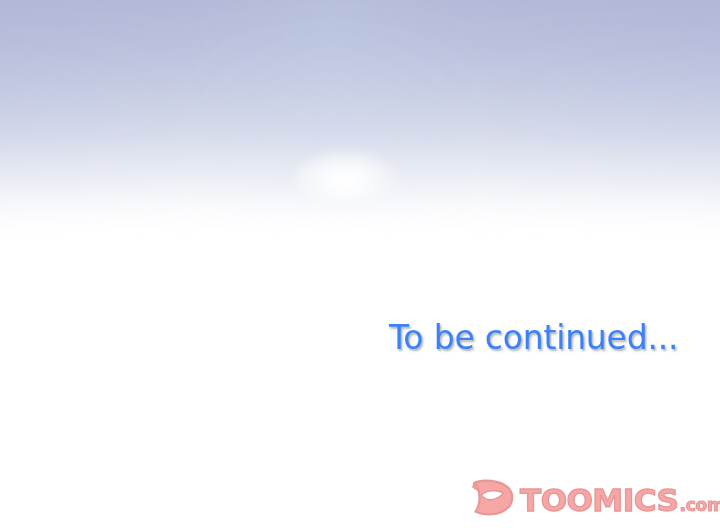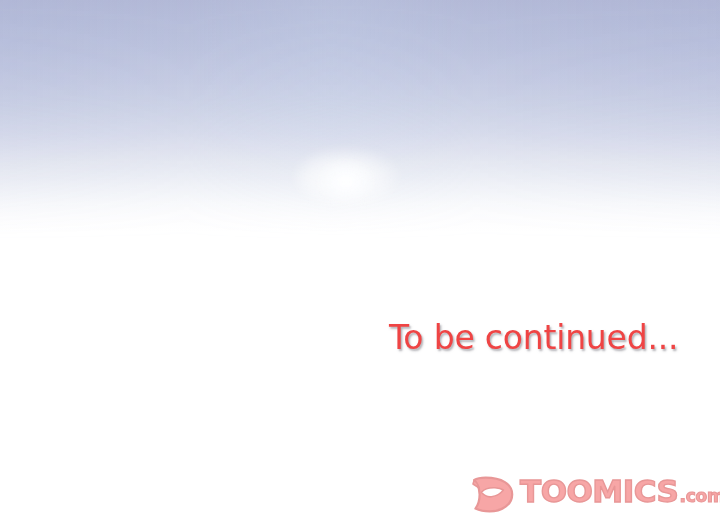--- a/index.html
+++ b/index.html
@@ -89,35 +89,35 @@
 
   
   .tbc {
     position: absolute;
     left: 389px;
     top: 321px;
     font-family: "DejaVu Sans", "Liberation Sans", sans-serif;
     font-size: 33px;
     font-weight: 400;
     letter-spacing: -0.2px;
-    color: #ef4444;
+    color: #3b82f6;
     white-space: nowrap;
     text-shadow: 1.5px 2px 2.2px rgba(110,110,118,0.55);
     line-height: 1;
   }
 
   
   .logo {
     position: absolute;
     left: 470px;
     top: 476px;
     width: 238px;
     height: 40px;
     display: flex;
-    align-items: flex-start;
+    align-items: flex-end;
   }
   .logo-mark {
     width: 46px;
     height: 37px;
     flex: 0 0 auto;
     margin-right: 4px;
   }
   .logo-wordmark {
     display: flex;
     align-items: baseline;

